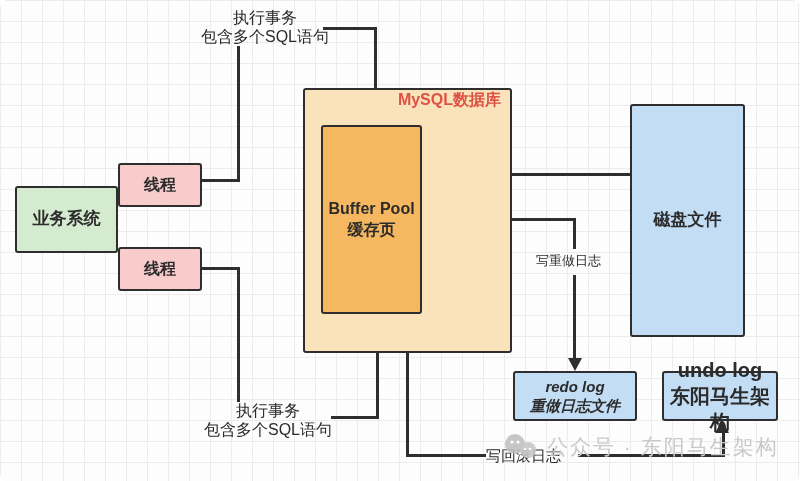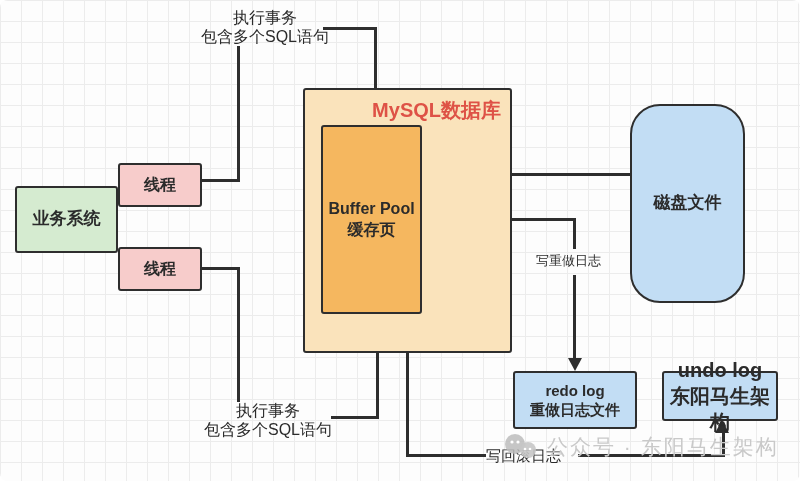--- a/index.html
+++ b/index.html
@@ -34,24 +34,24 @@
   .arrow{position:absolute;width:0;height:0;}
   .arrow.down{border-left:7px solid transparent;border-right:7px solid transparent;border-top:13px solid #2e2e2e;}
   .arrow.up{border-left:7px solid transparent;border-right:7px solid transparent;border-bottom:13px solid #2e2e2e;}
   .arrow.left{border-top:7px solid transparent;border-bottom:7px solid transparent;border-right:13px solid #2e2e2e;}
 
   
   #business{left:15px;top:186px;width:103px;height:67px;background:#d5ebd0;font-size:17px;}
   #thread1{left:118px;top:163px;width:84px;height:44px;background:#f7cccb;font-size:16px;}
   #thread2{left:118px;top:247px;width:84px;height:44px;background:#f7cccb;font-size:16px;}
   #mysql{left:303px;top:88px;width:209px;height:265px;background:#fae3bb;}
-  #mysql .tag{position:absolute;top:7px;right:9px;font-size:20px;font-weight:700;}
+  #mysql .tag{position:absolute;top:0;right:9px;font-size:16px;font-weight:700;}
   #bufferpool{left:321px;top:125px;width:101px;height:189px;background:#f5b75f;font-size:16px;}
-  #disk{left:630px;top:104px;width:115px;height:199px;background:#c2ddf4;font-size:17px;border-radius:30px;}
-  #redo{left:513px;top:371px;width:124px;height:58px;background:#c2ddf4;font-size:15px;}
+  #disk{left:630px;top:104px;width:115px;height:233px;background:#c2ddf4;font-size:17px;}
+  #redo{left:513px;top:371px;width:124px;height:50px;background:#c2ddf4;font-size:15px;font-style:italic;}
   #undo{left:662px;top:371px;width:116px;height:50px;background:#c2ddf4;font-size:20px;}
 
   
   #top-label{left:185px;top:8px;width:160px;text-align:center;font-size:16px;line-height:19px;}
   #bottom-label{left:188px;top:401px;width:160px;text-align:center;font-size:16px;line-height:19px;}
   #write-redo{left:536px;top:252px;font-size:13px;}
   #write-undo{left:486px;top:447px;font-size:15px;}
 
   
   #watermark{position:absolute;left:503px;top:433px;display:flex;align-items:flex-start;gap:8px;}

